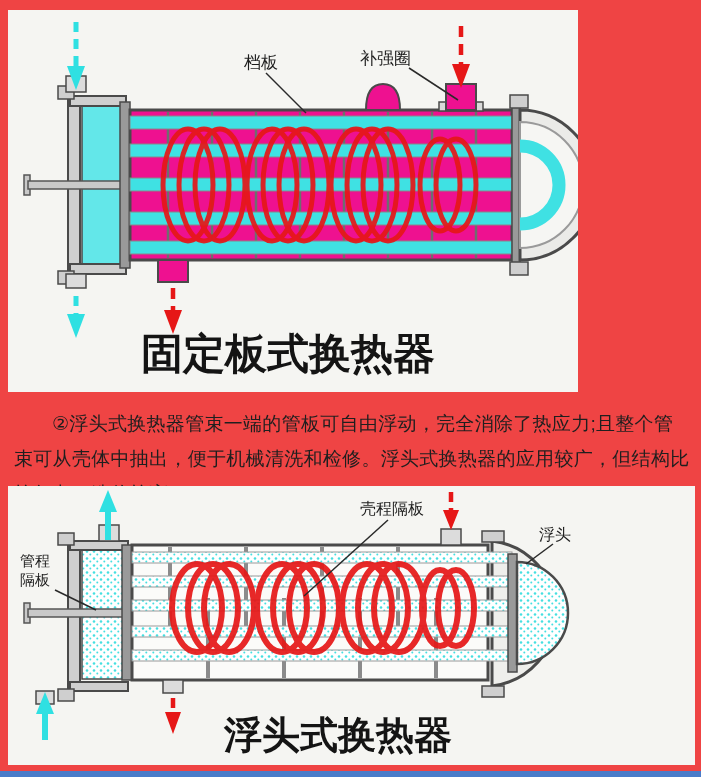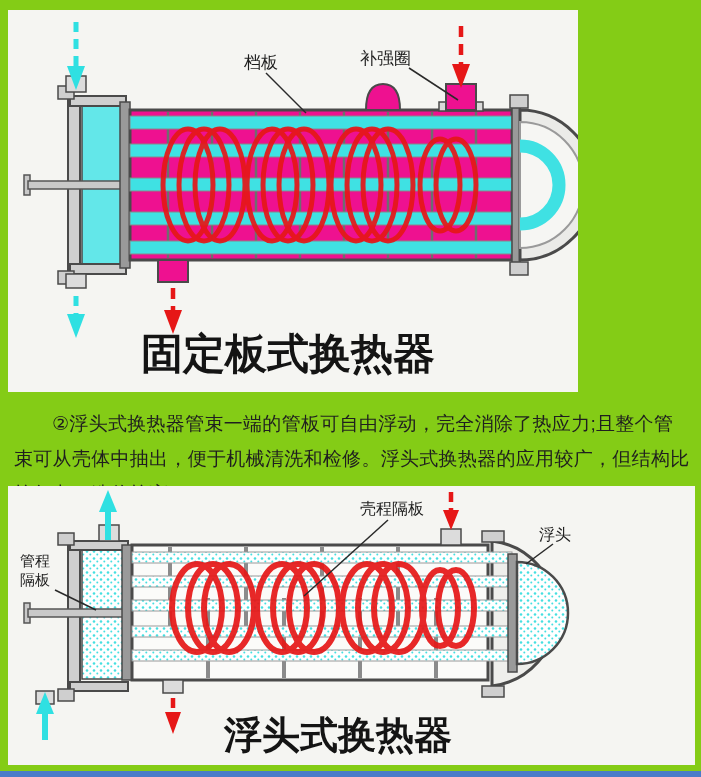--- a/index.html
+++ b/index.html
@@ -1,21 +1,21 @@
 <!DOCTYPE html>
 <html><head>
 <meta charset="utf-8">
 <style>
   * { margin:0; padding:0; box-sizing:border-box; }
   html,body { background:#ffffff; }
   body {
     width:701px; height:777px; position:relative; overflow:hidden;
     font-family:"Liberation Sans","DejaVu Sans",sans-serif;
   }
-  .page { position:relative; width:701px; height:777px; background:#84cc16; }
+  .page { position:relative; width:701px; height:777px; background:#ef4444; }
   .figure1 { position:absolute; left:8px; top:10px; width:570px; height:382px; }
   .figure2 { position:absolute; left:8px; top:486px; width:687px; height:279px; }
   .para {
     position:absolute; left:14px; top:406px; width:678px;
     font-size:19px; line-height:1.85; color:#1f1f1f;
     text-indent:2em; letter-spacing:0.3px;
   }
   .bottom-bar {
     position:absolute; left:0; top:771px; width:701px; height:6px;
     background:#4a7cc9;

